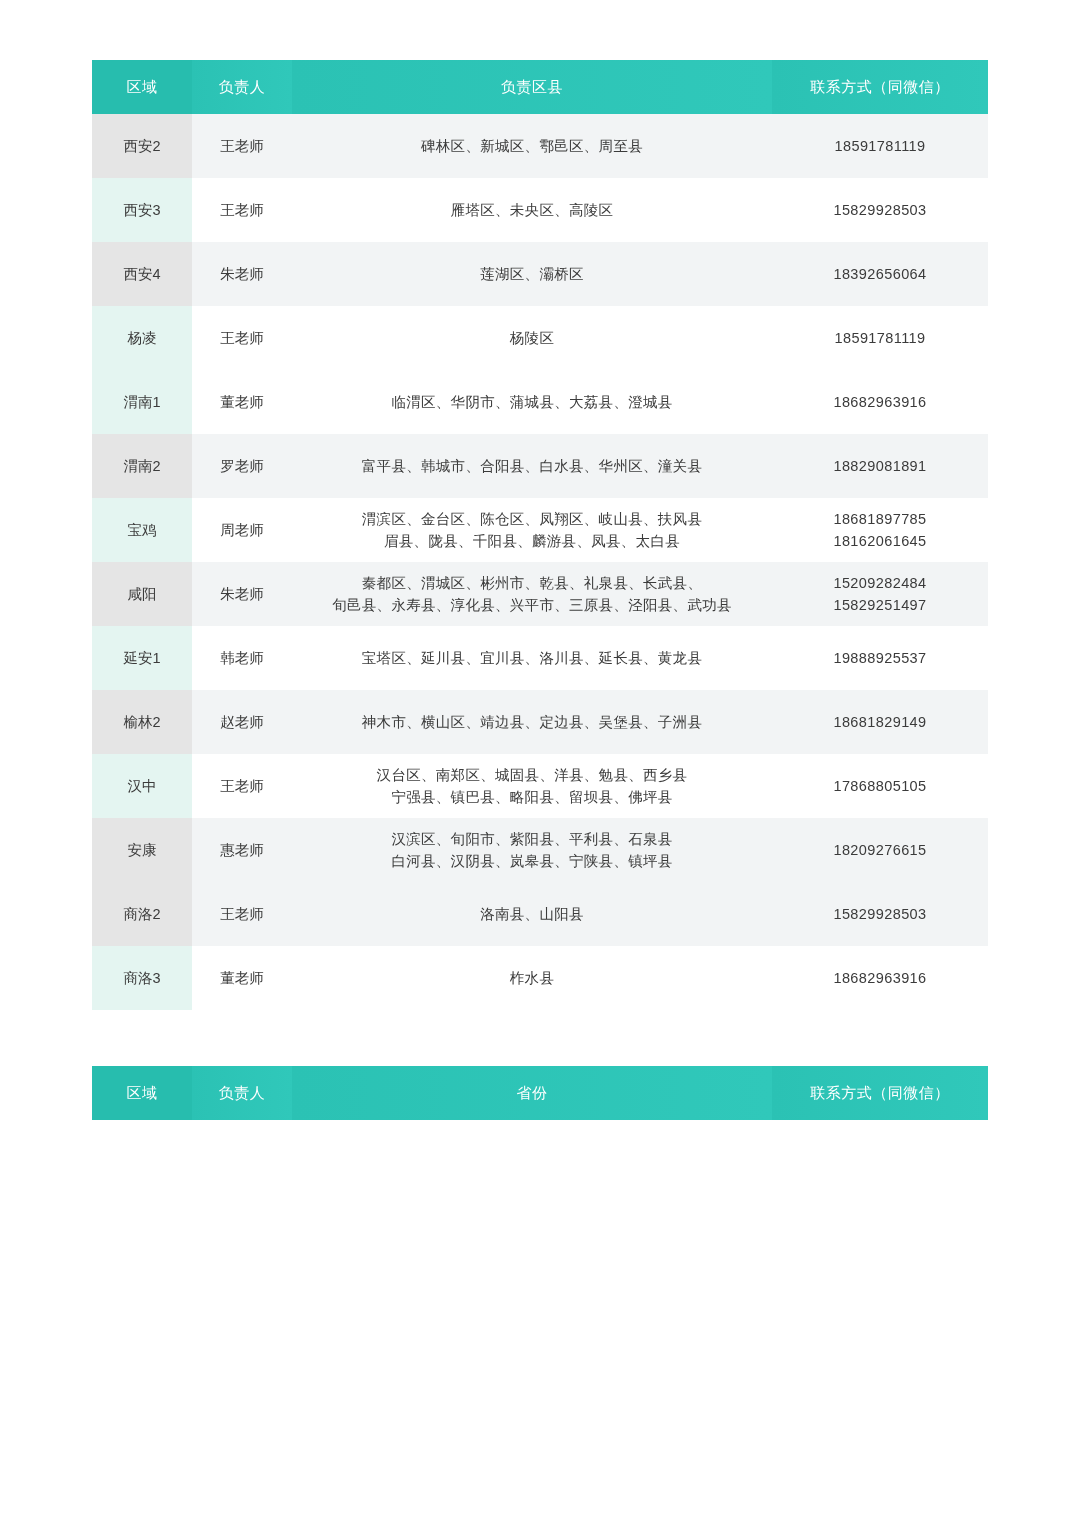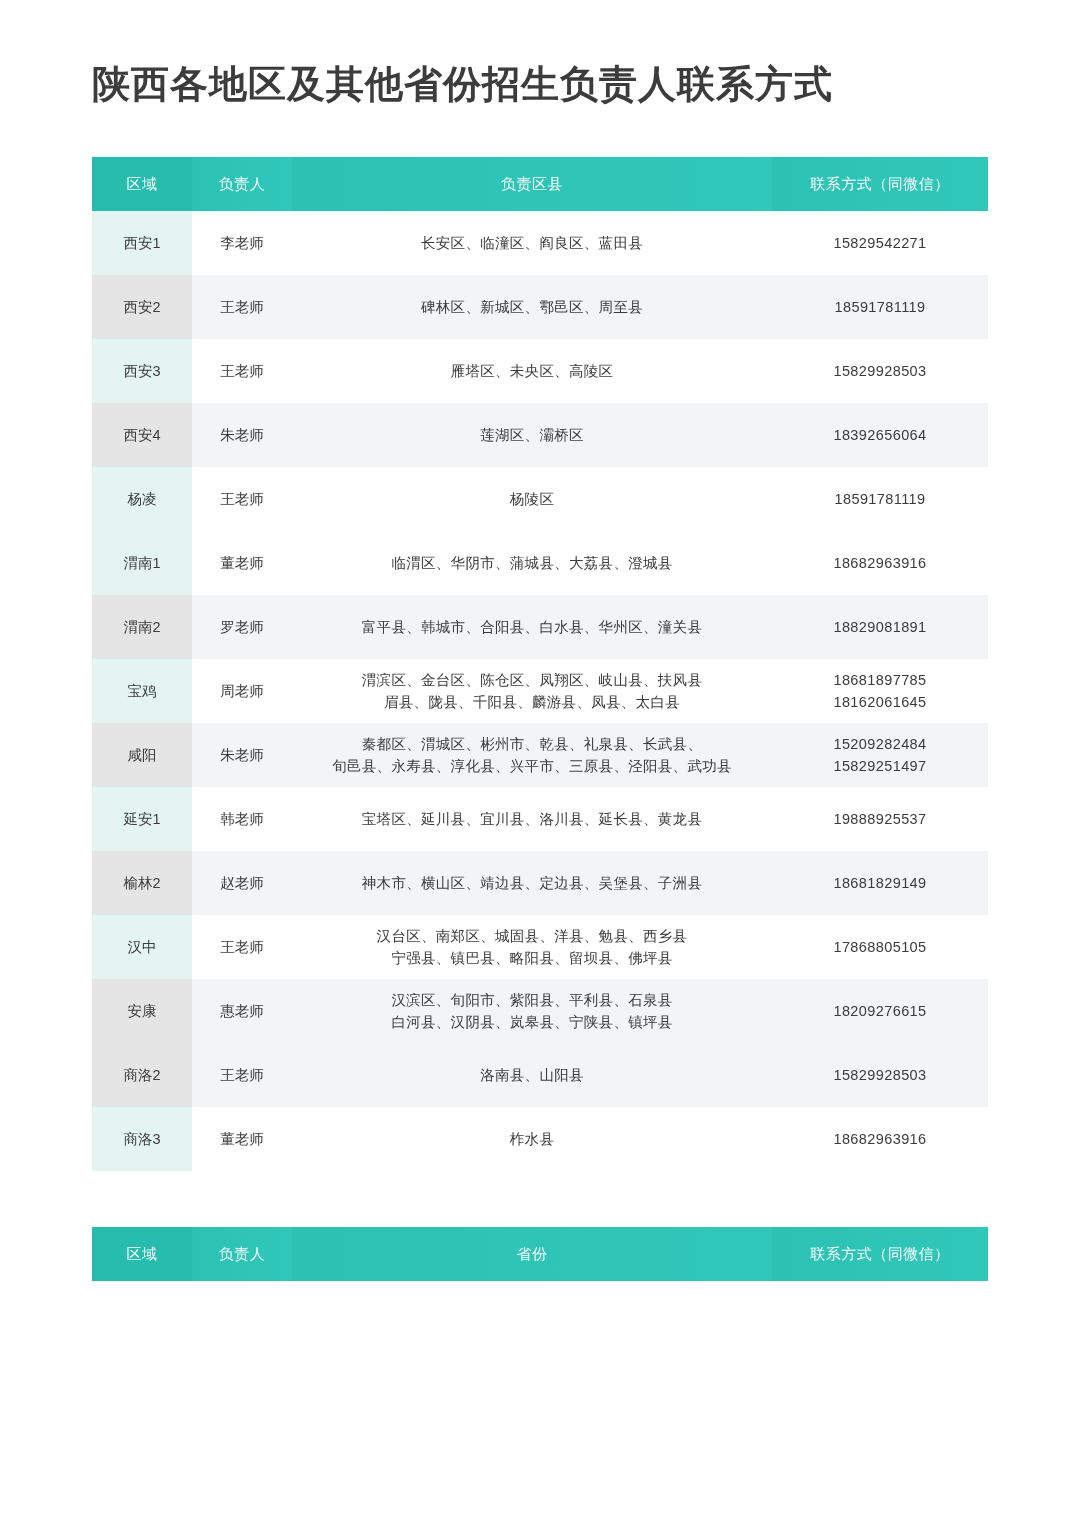--- a/index.html
+++ b/index.html
@@ -91,52 +91,37 @@
   .table-two col.c-region { width: 100px; }
   .table-two col.c-person { width: 100px; }
   .table-two col.c-area   { width: 480px; }
   .table-two col.c-phone  { width: 216px; }
 </style>
 </head>
 <body>
 
 <div class="page">
 
-  <h1 class="page-title">陕西各地区及其他省份招生负责人联系方式</h1>
 
   <table class="contact-table" id="main-table">
     <colgroup>
       <col class="c-region">
         <col class="c-person">
         <col class="c-area">
         <col class="c-phone">
     </colgroup>
     <thead>
       <tr>
         <th class="th-region">区域</th>
         <th>负责人</th>
         <th>负责区县</th>
         <th>联系方式（同微信）</th>
       </tr>
     </thead>
     <tbody id="main-body">
-        <tr class="even">
-          <td class="region-cell">
-            <span class="cell-line">西安1</span>
-          </td>
-          <td class="person-cell">
-            <span class="cell-line">李老师</span>
-          </td>
-          <td class="area-cell">
-            <span class="cell-line">长安区、临潼区、阎良区、蓝田县</span>
-          </td>
-          <td class="phone-cell">
-            <span class="cell-line">15829542271</span>
-          </td>
-        </tr>
         <tr class="odd">
           <td class="region-cell">
             <span class="cell-line">西安2</span>
           </td>
           <td class="person-cell">
             <span class="cell-line">王老师</span>
           </td>
           <td class="area-cell">
             <span class="cell-line">碑林区、新城区、鄠邑区、周至县</span>
           </td>

